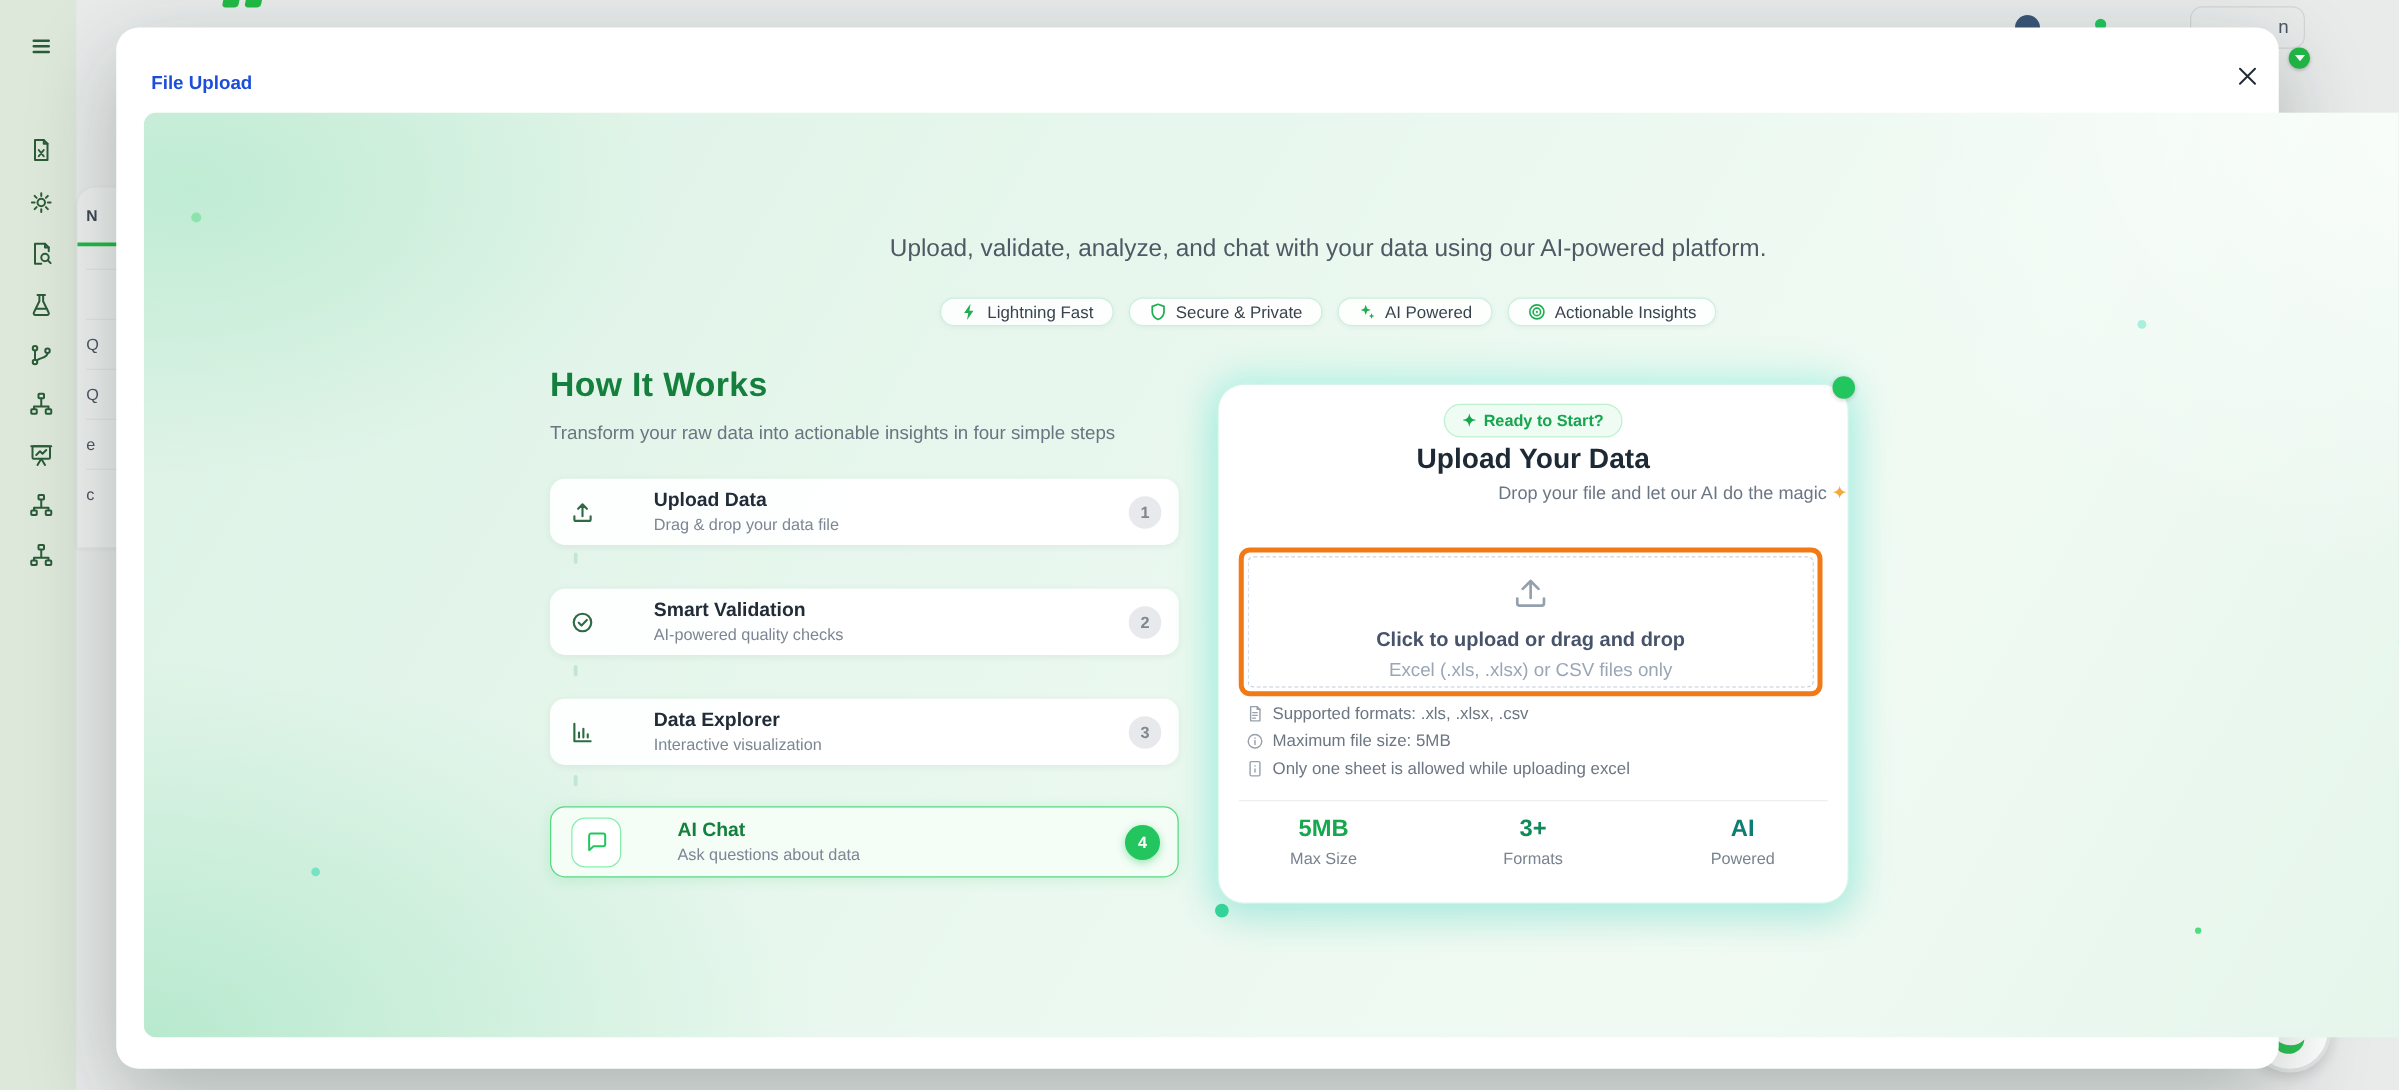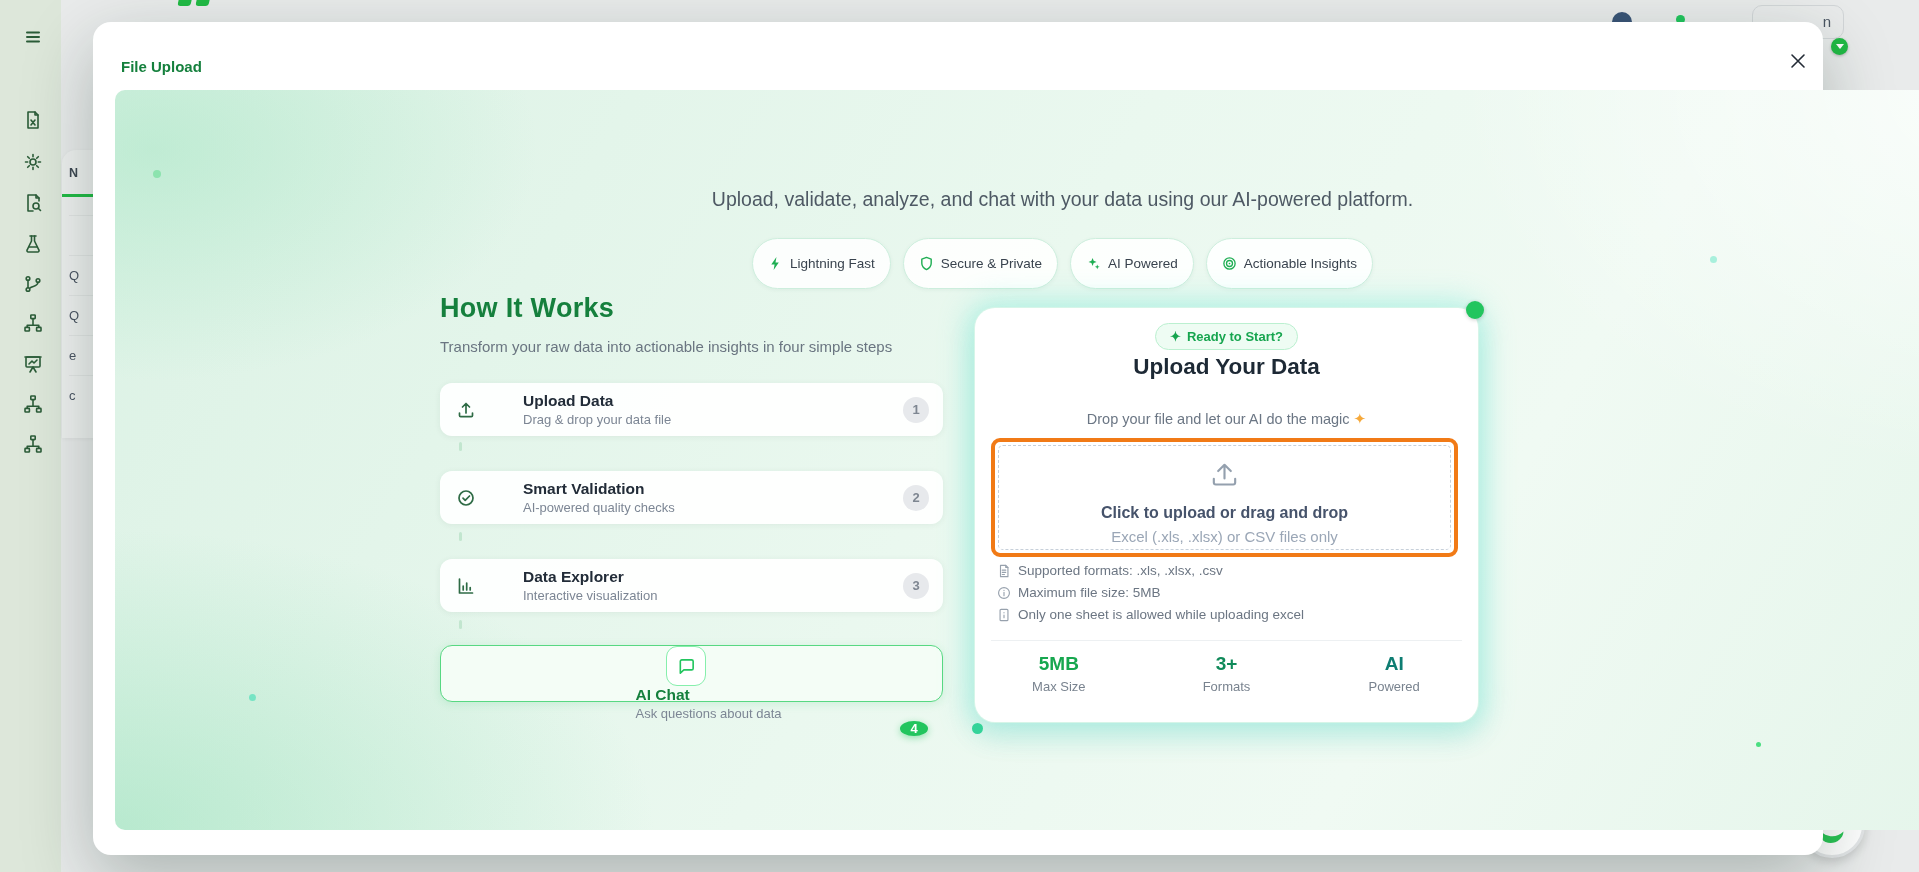--- a/index.html
+++ b/index.html
@@ -37,61 +37,61 @@
   .pagination{left:1832px;top:448px;display:flex;align-items:center;gap:8px;}
   .pg-arrow{color:#a9b0b6;font-size:17px;line-height:28px;cursor:pointer;}
   .pg-page{width:25px;height:27px;border:1.6px solid #2fc45f;border-radius:9px;box-sizing:border-box;color:#1ea44f;font-size:13.5px;font-weight:700;display:flex;align-items:center;justify-content:center;cursor:pointer;background:#fff0;}
 
   .feedback{left:1900px;top:512px;width:19px;height:110px;background:#fff;border:1.6px solid #22c55e;border-right:none;border-radius:9px 0 0 9px;box-sizing:border-box;writing-mode:vertical-rl;display:flex;align-items:center;justify-content:center;color:#22c55e;font-size:12px;letter-spacing:2px;cursor:pointer;box-shadow:-1px 1px 4px rgba(0,0,0,.07);}
 
   .logo-circle{left:1799px;top:792px;width:66px;height:66px;border-radius:50%;background:#fff;border:3px solid #e4e6e8;box-sizing:border-box;box-shadow:0 4px 10px rgba(0,0,0,.14);display:flex;align-items:center;justify-content:center;cursor:pointer;}
 
   
   .modal{left:93px;top:22px;width:1730px;height:833px;background:#fff;border-radius:18px;box-shadow:0 24px 70px rgba(15,40,30,.28);}
-  .modal-title{left:28px;top:36px;font-size:15px;font-weight:700;color:#15803d;}
+  .modal-title{left:28px;top:36px;font-size:15px;font-weight:700;color:#1d4ed8;}
   .close-btn{left:1692px;top:26px;width:26px;height:26px;display:flex;align-items:center;justify-content:center;color:#232b36;cursor:pointer;}
   .close-btn svg{width:18px;height:18px;}
 
   .green-area{left:22px;top:68px;width:1895px;height:740px;border-radius:10px;overflow:hidden;
     background:
       radial-gradient(900px 500px at 0% 100%, rgba(142,222,180,.50), transparent 60%),
       radial-gradient(700px 420px at 2% 8%, rgba(168,230,197,.55), transparent 55%),
       radial-gradient(900px 620px at 100% 0%, rgba(255,255,255,.75), transparent 62%),
       linear-gradient(120deg,#dcf2e5,#eaf8ef 45%,#f0faf3 70%,#e4f5ea);}
 
   .headline{left:0;right:0;top:98px;text-align:center;font-size:19.5px;color:#4e5964;}
   .badges{left:0;right:0;top:148px;display:flex;justify-content:center;gap:12px;}
-  .badge{display:inline-flex;align-items:center;gap:7px;background:rgba(255,255,255,.88);border:1px solid #cdeedd;border-radius:999px;padding:17px 15px;font-size:13.5px;color:#39434e;box-shadow:0 1px 4px rgba(40,90,60,.06);justify-content:center;}
+  .badge{display:inline-flex;align-items:center;gap:7px;background:rgba(255,255,255,.88);border:1px solid #cdeedd;border-radius:999px;padding:3px 15px;font-size:13.5px;color:#39434e;box-shadow:0 1px 4px rgba(40,90,60,.06);justify-content:center;}
   .badge svg{width:15px;height:15px;display:block;}
 
   .hiw-title{left:325px;top:203px;font-size:27px;font-weight:800;color:#15803d;letter-spacing:.3px;}
   .hiw-sub{left:325px;top:248px;font-size:15px;color:#6a7581;}
 
   .step{left:325px;width:503px;height:53px;background:rgba(255,255,255,.93);border-radius:12px;box-shadow:0 1px 6px rgba(40,70,50,.07);display:flex;align-items:center;padding:0 14px 0 16px;box-sizing:border-box;}
   .step .s-icon{width:20px;height:20px;color:#2e6b45;margin-right:15px;flex:none;}
   .step .s-icon svg{width:20px;height:20px;display:block;}
   .s-texts{display:flex;flex-direction:column;gap:2px;margin-left:32px;}
   .s-title{font-size:15.5px;font-weight:700;color:#222c38;}
   .s-desc{font-size:13px;color:#7c8694;}
   .s-num{margin-left:auto;width:26px;height:26px;border-radius:50%;background:#e7e9ec;color:#7e8691;font-size:13px;font-weight:700;display:flex;align-items:center;justify-content:center;}
-  .step.active{height:57px;background:#f4fdf6;border:1.5px solid #57d882;box-shadow:0 2px 10px rgba(34,197,94,.15);flex-direction:column;}
+  .step.active{height:57px;background:#f4fdf6;border:1.5px solid #57d882;box-shadow:0 2px 10px rgba(34,197,94,.15);}
   .step.active .s-iconbox{width:38px;height:38px;border:1.5px solid #86efac;border-radius:11px;background:#fff;display:flex;align-items:center;justify-content:center;margin-right:13px;flex:none;}
   .step.active .s-iconbox svg{width:19px;height:19px;color:#22c55e;display:block;}
   .step.active .s-title{color:#15803d;}
   .step.active .s-num{width:28px;height:28px;background:#22c55e;color:#fff;box-shadow:0 2px 7px rgba(34,197,94,.45);}
   .dash{left:344px;width:3px;height:9px;background:#c2e6cf;border-radius:2px;}
 
   .upload-card{left:860px;top:218px;width:503px;height:414px;background:#fff;border-radius:20px;
     box-shadow:0 0 0 1px #d6f5e8, 0 0 28px 8px rgba(94,234,212,.38), 0 14px 30px rgba(13,148,136,.12);}
   .corner-dot{right:-6px;top:-7px;width:18px;height:18px;border-radius:50%;background:#22c55e;box-shadow:0 1px 4px rgba(0,0,0,.2);}
   .bl-dot{left:-3px;bottom:-12px;width:11px;height:11px;border-radius:50%;background:#34d399;}
   .ready-pill{left:0;right:0;top:15px;display:flex;justify-content:center;}
   .ready-pill span.pill{display:inline-flex;align-items:center;gap:6px;background:#eefcf3;border:1.2px solid #bbf0d0;border-radius:999px;padding:5px 14px;font-size:13px;font-weight:600;color:#17a54f;}
   .uc-title{left:0;right:0;top:46px;text-align:center;font-size:22.5px;font-weight:800;color:#1d2935;}
-  .uc-sub{left:0;right:0;top:102px;text-align:center;font-size:14.5px;color:#6b7684;}
+  .uc-sub{left:0;right:0;top:77px;text-align:right;font-size:14.5px;color:#6b7684;}
   .uc-sub .magic{color:#f6a93b;font-size:15px;}
 
   .dropzone{left:16px;top:130px;width:467px;height:119px;border:4px solid #f17a16;border-radius:9px;background:#fff;box-sizing:border-box;cursor:pointer;}
   .dz-inner{position:absolute;inset:3px;border:1.6px dashed #c7d0da;border-radius:5px;}
   .dz-icon{left:0;right:0;top:12px;display:flex;justify-content:center;color:#94a0ae;}
   .dz-icon svg{width:33px;height:33px;}
   .dz-cta{left:0;right:0;top:58px;text-align:center;font-size:16px;font-weight:600;color:#46536b;}
   .dz-hint{left:0;right:0;top:82px;text-align:center;font-size:15px;color:#9aa6b6;}
 
   .notes{left:22px;top:255px;display:flex;flex-direction:column;gap:7px;}

